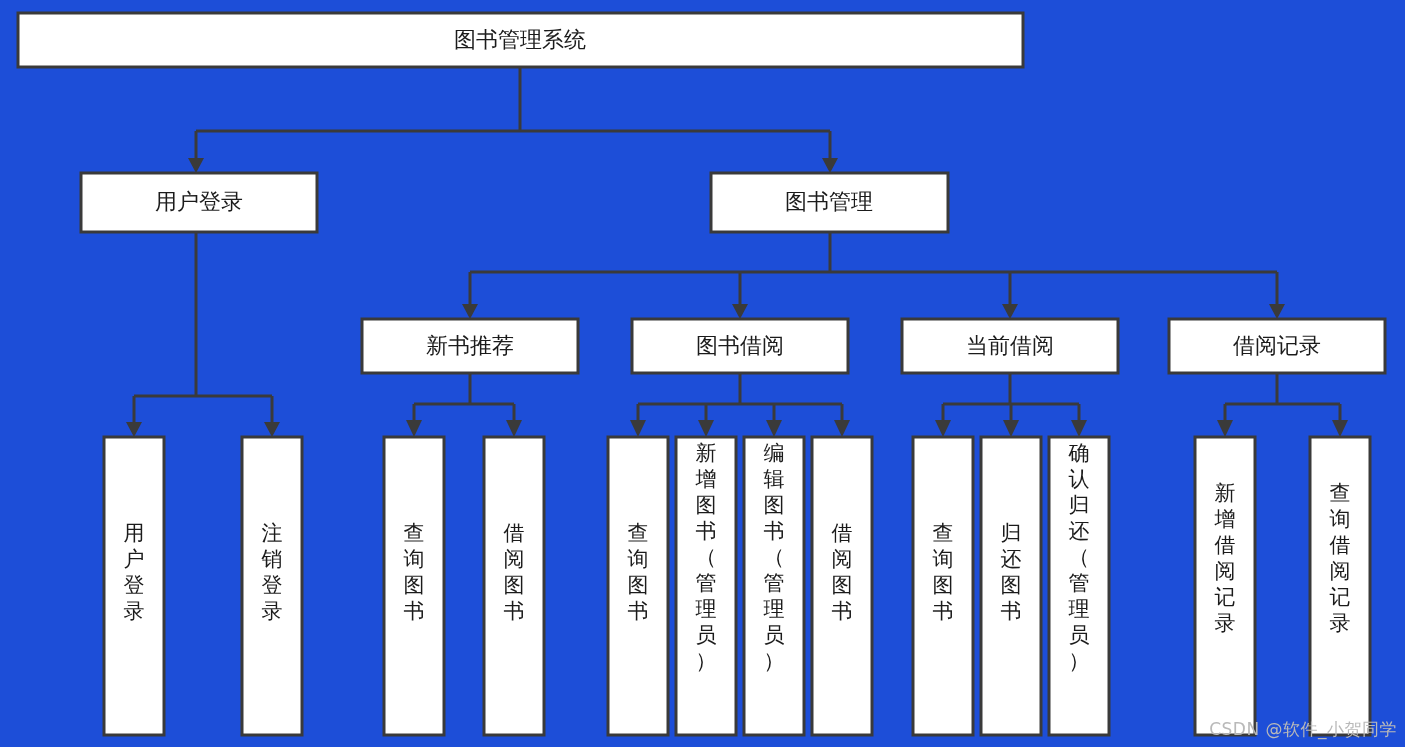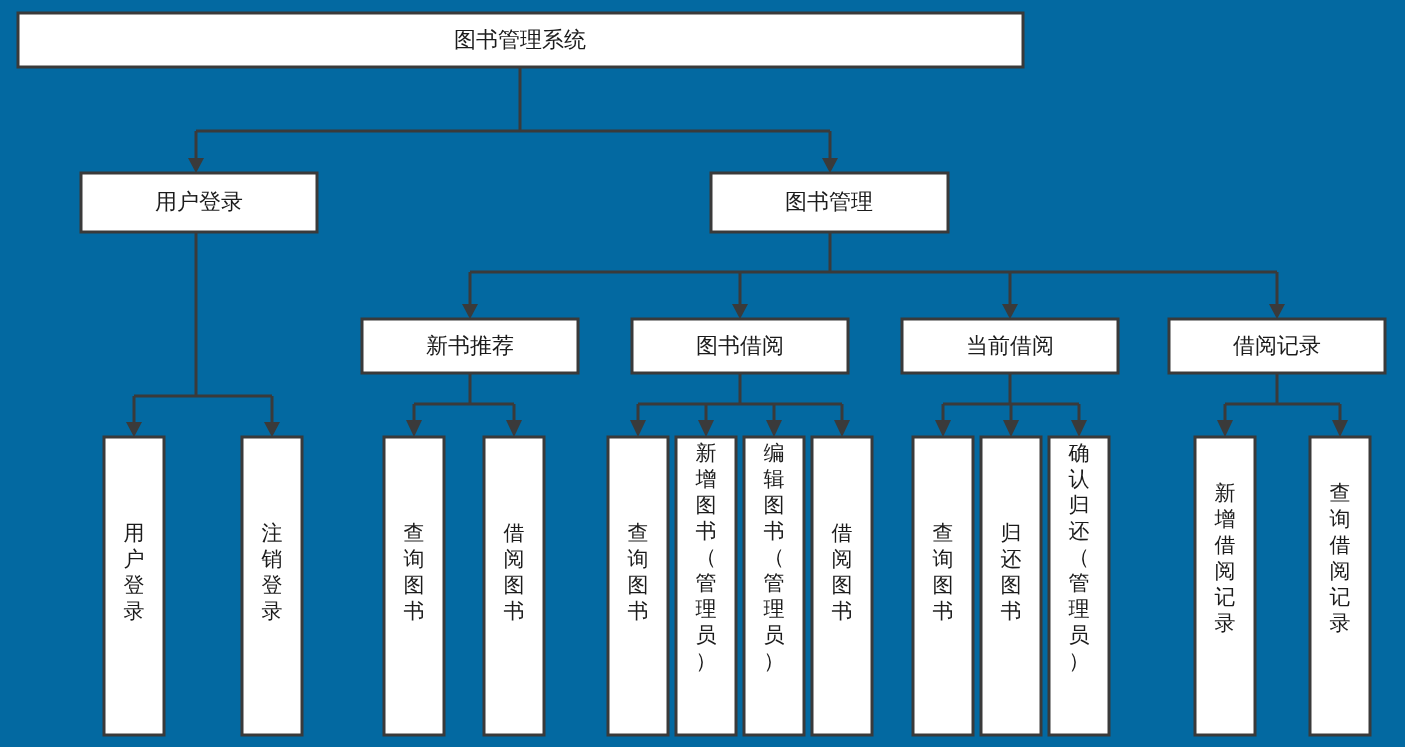--- a/index.html
+++ b/index.html
@@ -1,21 +1,21 @@
 <!DOCTYPE html>
 <html><head>
 <meta charset="utf-8">
 <title>图书管理系统 功能结构图</title>
 <style>
   html,body{margin:0;padding:0;background:#ffffff;}
   body{
     font-family:"DejaVu Sans","Liberation Sans",sans-serif;
     width:1405px;height:747px;overflow:hidden;
   }
-  #diagram-root{position:relative;width:1405px;height:747px;background:#0369a1;}
+  #diagram-root{position:relative;width:1405px;height:747px;background:#1d4ed8;}
   svg#tree-svg{position:absolute;left:0;top:0;width:1405px;height:747px;display:block;}
   .node-box{fill:#ffffff;stroke:#3a3a3a;stroke-width:3;}
   .connector{stroke:#3a3a3a;stroke-width:3;fill:none;}
   .arrow-head{fill:#3a3a3a;stroke:none;}
   .node-label-h{
     font-family:"DejaVu Sans","Liberation Sans",sans-serif;
     font-size:22px;fill:#1b1b1b;text-anchor:middle;dominant-baseline:middle;
   }
   .node-label-v{
     font-family:"DejaVu Sans","Liberation Sans",sans-serif;
@@ -180,13 +180,14 @@
       <rect class="node-box" x="1195" y="437" width="60" height="298"></rect>
       <text class="node-label-v" x="1225" y="500"><tspan x="1225" y="500">新</tspan><tspan x="1225" y="526">增</tspan><tspan x="1225" y="552">借</tspan><tspan x="1225" y="578">阅</tspan><tspan x="1225" y="604">记</tspan><tspan x="1225" y="630">录</tspan></text>
     </g>
     <g>
       <rect class="node-box" x="1310" y="437" width="60" height="298"></rect>
       <text class="node-label-v" x="1340" y="500"><tspan x="1340" y="500">查</tspan><tspan x="1340" y="526">询</tspan><tspan x="1340" y="552">借</tspan><tspan x="1340" y="578">阅</tspan><tspan x="1340" y="604">记</tspan><tspan x="1340" y="630">录</tspan></text>
     </g>
 
   </svg>
 
+  <div class="watermark">CSDN @软件_小贺同学</div>
 </div>
 
 </body></html>

